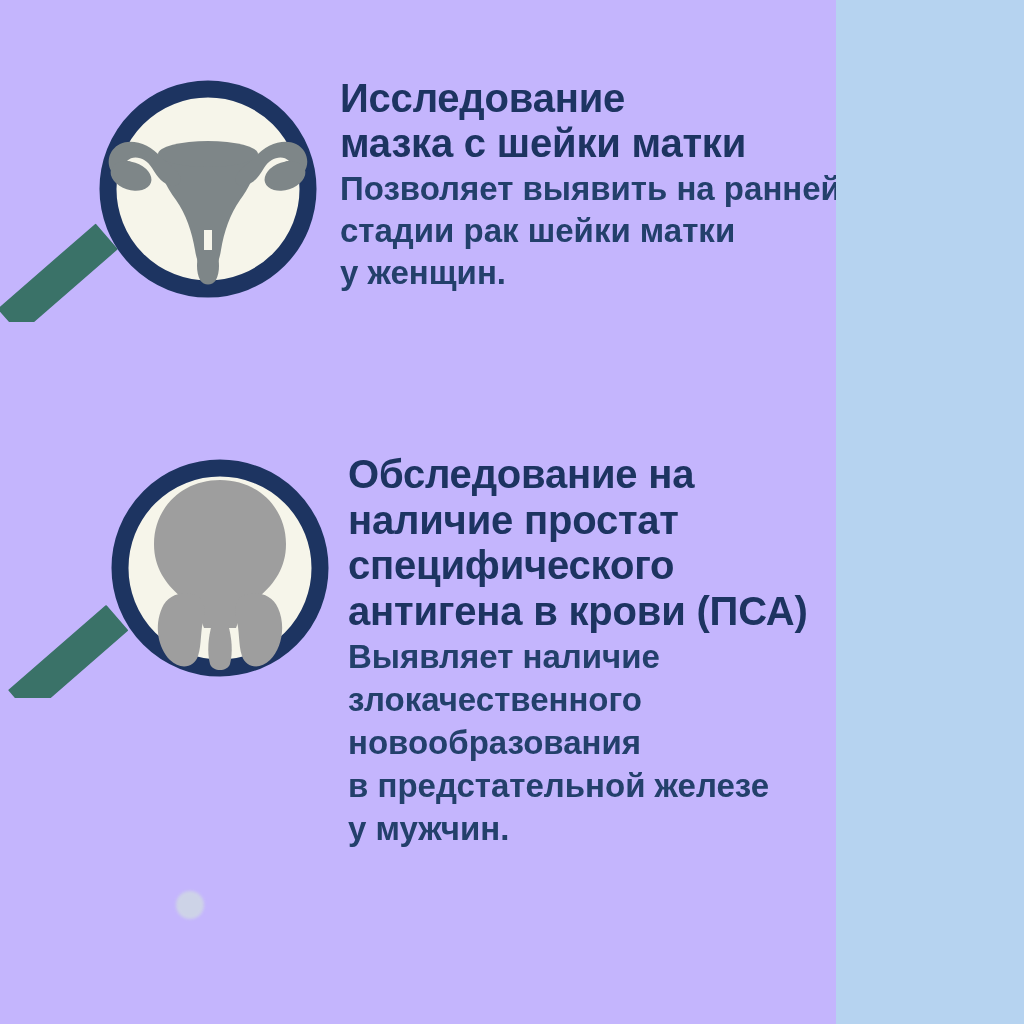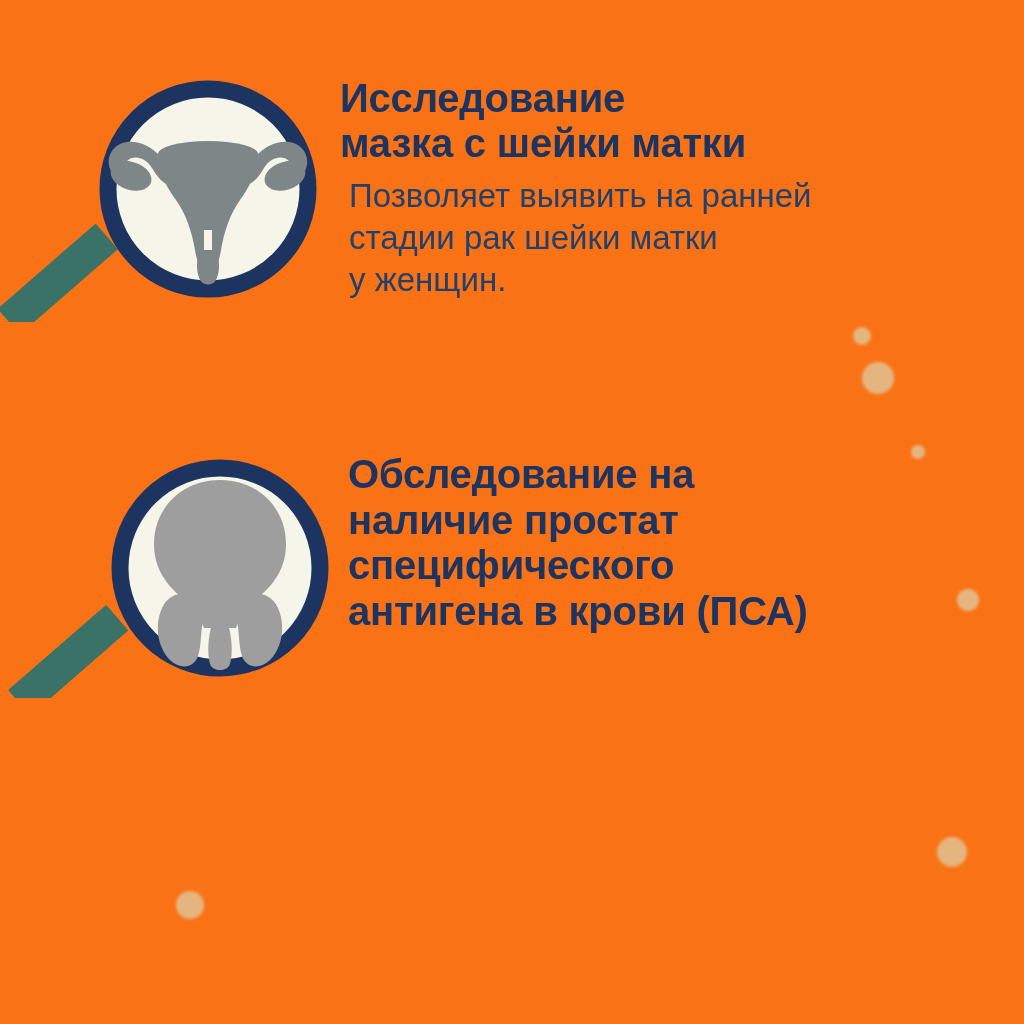--- a/index.html
+++ b/index.html
@@ -10,23 +10,23 @@
   body {
     width: 1024px;
     height: 1024px;
     overflow: hidden;
     background: #b6d3f0;
     font-family: "Liberation Sans", sans-serif;
     position: relative;
   }
   .canvas {
     position: relative;
-    width: 1024px;
+    width: 836px;
     height: 1024px;
-    background: #f97316;
+    background: #c4b5fd;
     overflow: hidden;
   }
   
   .dot {
     position: absolute;
     border-radius: 50%;
     background: #d6ecd6;
     opacity: 0.55;
     filter: blur(1.5px);
     pointer-events: none;
@@ -63,23 +63,23 @@
     font-size: 40px;
     line-height: 1.12;
     letter-spacing: -0.2px;
     margin: 0 0 2px 0;
     white-space: pre-line;
   }
   .body-text {
     color: #23406b;
     font-size: 33px;
     line-height: 1.28;
-    margin: 9px;
+    margin: 0;
     white-space: pre-line;
-    font-weight: normal;
+    font-weight: bold;
   }
   .block-2 .heading { font-size: 40px; line-height: 1.14; }
   .block-2 .body-text { font-size: 33px; line-height: 1.3; }
 </style>
 </head>
 <body>
 
 <div class="canvas">
 
   <div class="dot" style="left:853px; top:327px; width:18px; height:18px;"></div>
@@ -195,16 +195,21 @@
                    C 226 162, 228 152, 234 148 Z"></path>
         </g>
       </svg>
     </div>
 
     <div class="text-col">
       <h2 class="heading">Обследование на
 наличие простат
 специфического
 антигена в крови (ПСА)</h2>
+      <p class="body-text">Выявляет наличие
+злокачественного
+новообразования
+в предстательной железе
+у мужчин.</p>
     </div>
   </div>
 
 </div>
 
 </body></html>

